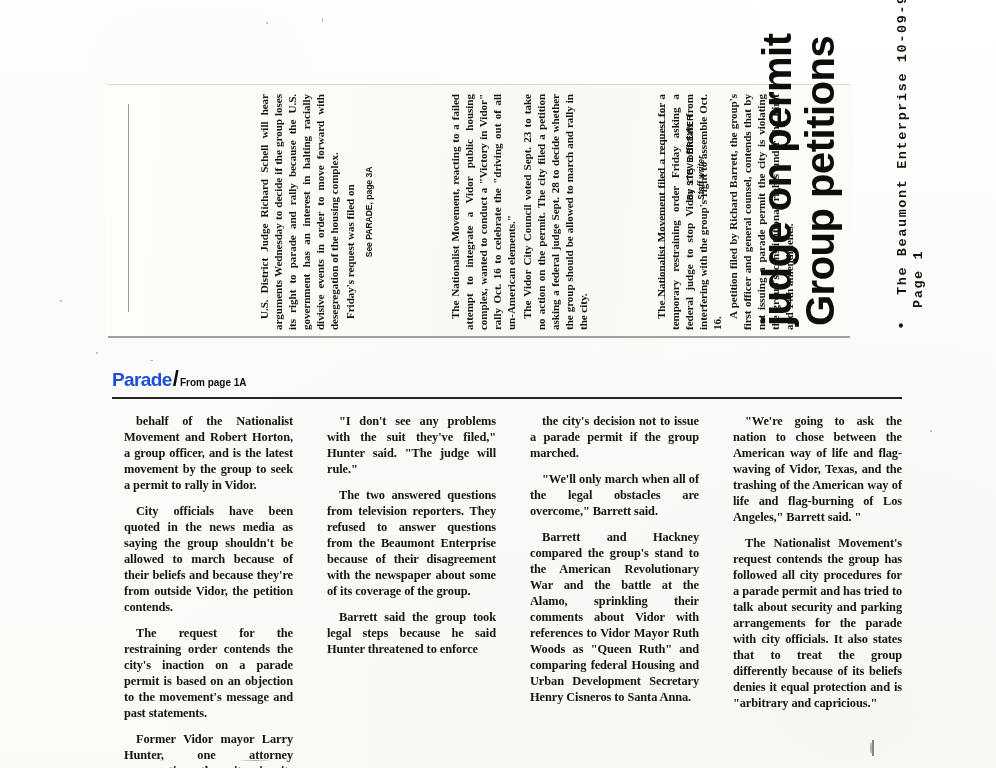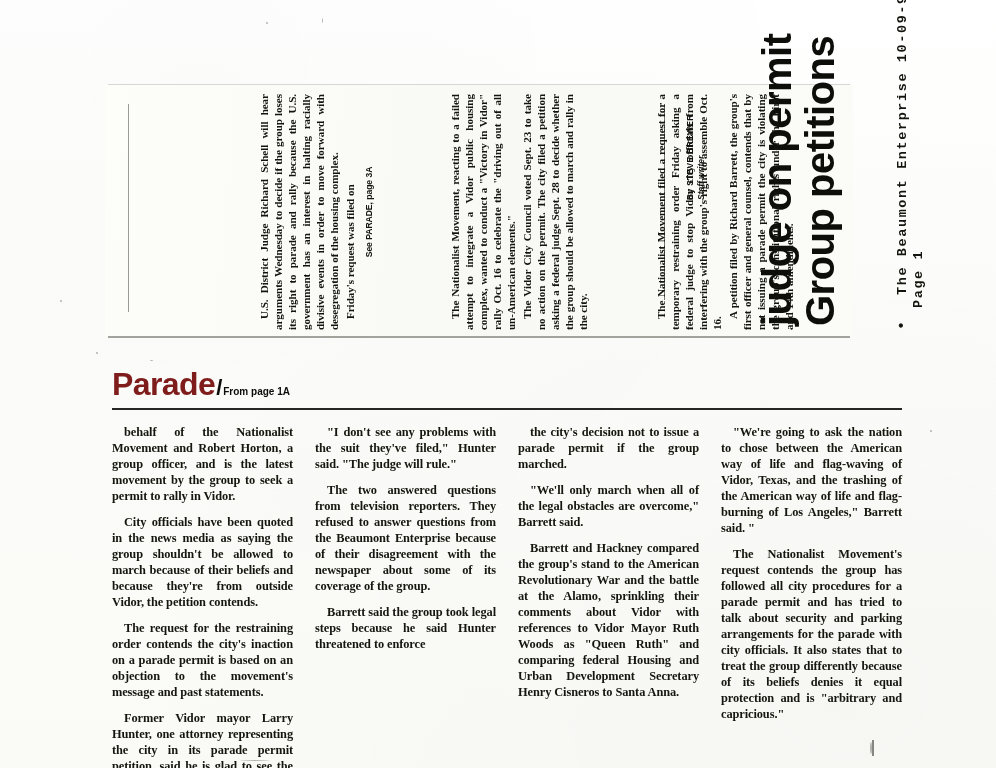--- a/index.html
+++ b/index.html
@@ -142,23 +142,23 @@
     width: 790px;
   }
   .jump-head {
     display: flex;
     align-items: baseline;
     gap: 0px;
     font-family: "Liberation Sans", sans-serif;
   }
   .jump-head .kicker {
     font-weight: 700;
-    font-size: 32px;
+    font-size: 19px;
     letter-spacing: -0.6px;
-    color: #7f1d1d;
+    color: #1d4ed8;
   }
   .jump-head .slash {
     font-weight: 700;
     font-size: 22px;
     color: #0c0c09;
     margin: 0 1px;
   }
   .jump-head .from {
     font-weight: 700;
     font-size: 10px;
@@ -180,21 +180,21 @@
     width: 183px;
     font-family: "Liberation Serif", serif;
     font-weight: 700;
     font-size: 12.4px;
     line-height: 1.29;
     text-align: justify;
     color: #16160f;
     letter-spacing: -0.1px;
   }
   .jcol p {
-    margin: 0 0 10px 0;
+    margin: 0 0 10px 12px;
     text-indent: 12px;
   }
 
   
   .stray {
     position: absolute;
     background: #3b3b36;
   }
 </style>
 </head>

